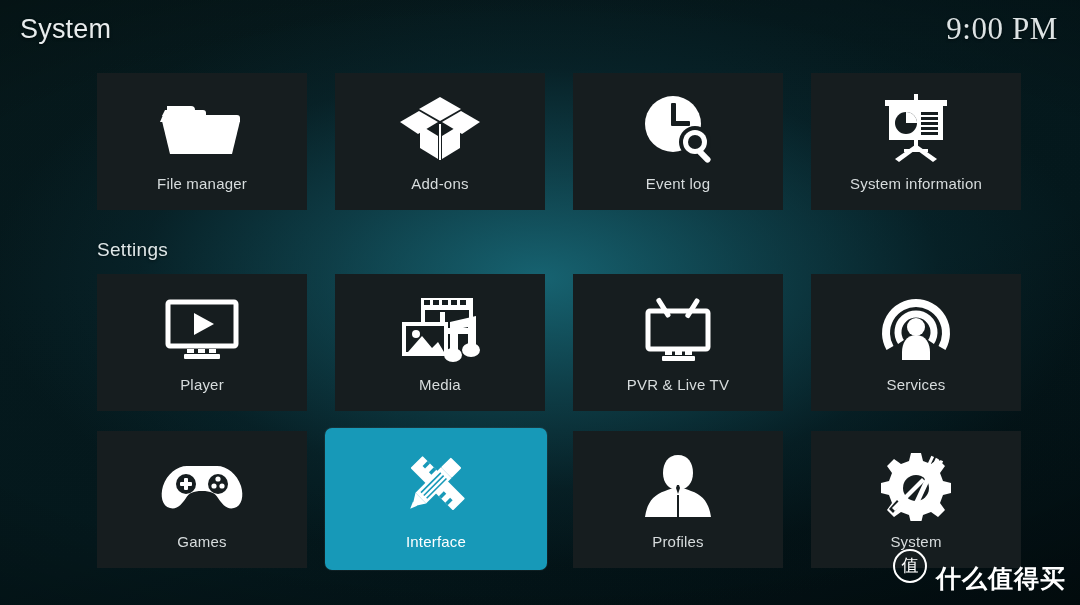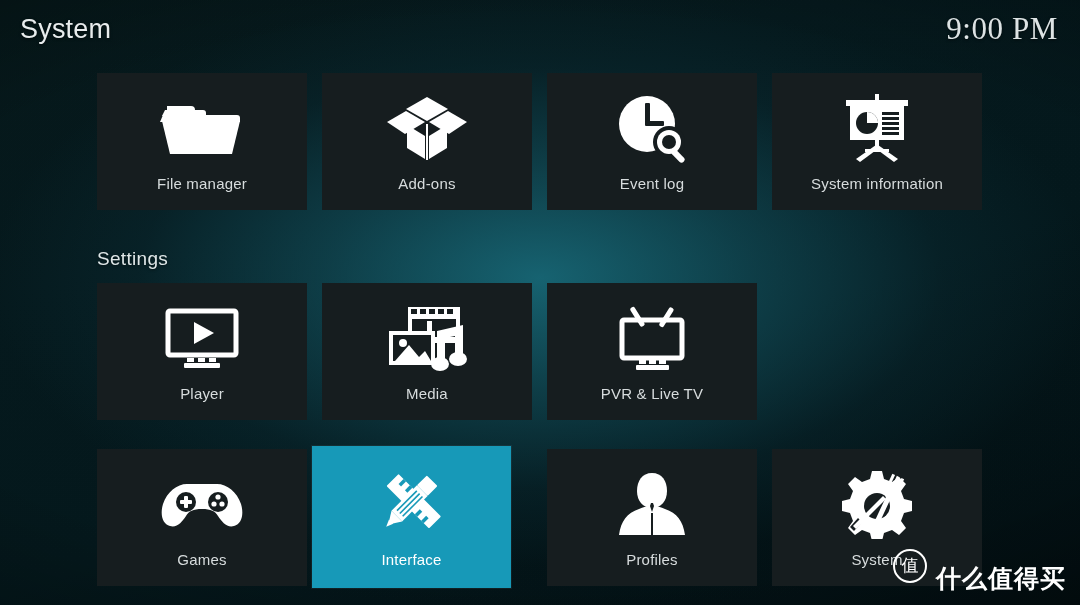--- a/index.html
+++ b/index.html
@@ -59,22 +59,22 @@
   .grid {
     position: absolute;
     left: 97px;
     top: 73px;
     width: 890px;
     z-index: 3;
   }
   .row {
     display: grid;
     grid-template-columns: repeat(4, 210px);
-    column-gap: 15px;
-    margin-bottom: 29px;
+    column-gap: 28px;
+    margin-bottom: 20px;
   }
   .section-label {
     text-align: left;
     color: #dfe7e8;
     font-size: 19px;
     font-weight: 400;
     letter-spacing: 0.3px;
     padding: 9px 0 13px 0;
     text-shadow: 0 1px 3px rgba(0,0,0,0.5);
   }
@@ -88,24 +88,25 @@
     align-items: center;
     justify-content: flex-start;
     cursor: pointer;
     box-sizing: border-box;
   }
   .tile.selected {
     background: #1799b8;
     height: 142px;
     margin-top: -3px;
     margin-bottom: -2px;
-    width: 199px;
+    width: 222px;
     margin-left: -10px;
     box-shadow: 0 0 0 1px rgba(255,255,255,0.05);
     z-index: 2;
+    border-radius: 7px;
   }
   .tile-icon {
     margin-top: 19px;
     height: 72px;
     display: flex;
     align-items: center;
     justify-content: center;
   }
   .tile.selected .tile-icon { margin-top: 21px; }
   .tile-icon svg { display: block; }
@@ -283,20 +284,31 @@
             <rect fill="none" stroke="#ffffff" stroke-width="5" x="10" y="16" width="60" height="38" rx="2"></rect>
             <rect fill="#ffffff" x="27" y="56" width="7" height="4"></rect>
             <rect fill="#ffffff" x="37" y="56" width="7" height="4"></rect>
             <rect fill="#ffffff" x="47" y="56" width="7" height="4"></rect>
             <rect fill="#ffffff" x="24" y="61" width="33" height="5" rx="1"></rect>
           </svg>
         </div>
         <div class="tile-label">PVR &amp; Live TV</div>
       </div>
 
+      <div class="tile">
+        <div class="tile-icon">
+          <svg width="72" height="70" viewBox="0 0 72 70">
+            <path fill="none" stroke="#ffffff" stroke-width="8" d="M10 54 A30 30 0 1 1 62 54"></path>
+            <path fill="none" stroke="#ffffff" stroke-width="7" d="M21 48 A18 18 0 1 1 51 48"></path>
+            <circle fill="#ffffff" cx="36" cy="33" r="9"></circle>
+            <path fill="#ffffff" d="M36 41 c10 0 14 9 14 17 v8 h-28 v-8 c0-8 4-17 14-17 z"></path>
+          </svg>
+        </div>
+        <div class="tile-label">Services</div>
+      </div>
 
     </div>
 
     <div class="row">
 
       <div class="tile">
         <div class="tile-icon">
           <svg width="84" height="56" viewBox="0 0 84 56">
             <path fill="#ffffff" d="M27 8 h30 c10 0 20 8 24 20 c3 10 1 20 -7 22 c-7 2 -12 -4 -16 -10 c-3 -5 -7 -7 -16 -7 c-9 0 -13 2 -16 7 c-4 6 -9 12 -16 10 c-8 -2 -10 -12 -7 -22 c4 -12 14 -20 24 -20 z"></path>
             <circle fill="#161d1f" cx="26" cy="26" r="10"></circle>

